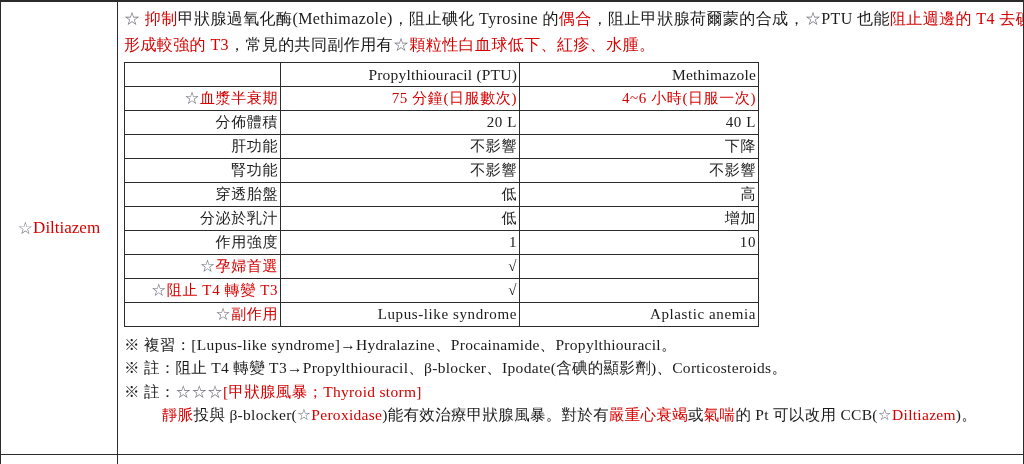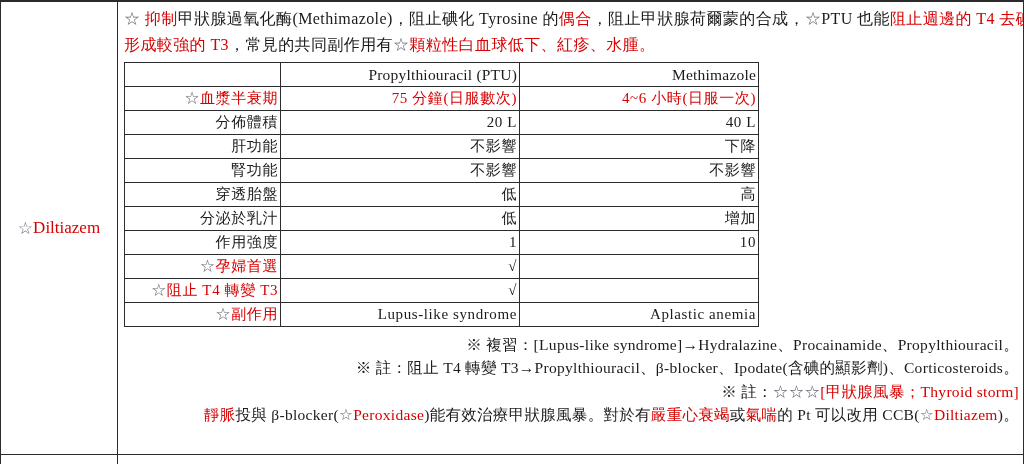--- a/index.html
+++ b/index.html
@@ -46,21 +46,21 @@
   }
   table.cmp th,table.cmp td{
     border:1px solid var(--border);
     height:24px;text-align:right;vertical-align:middle;
     font-weight:normal;font-size:15px;
     padding:0 2px;overflow:hidden;white-space:nowrap;
     letter-spacing:0.6px;
   }
   table.cmp th{font-size:15.5px;letter-spacing:0.2px;}
   col.c1{width:156px;} col.c2{width:239px;} col.c3{width:239px;}
-  .notes{margin-top:6px;text-align:right;}
+  .notes{margin-top:6px;}
   .note-line{
     font-size:15.5px;line-height:23.4px;white-space:nowrap;letter-spacing:0.3px;
   }
   .note-line.indent{padding-left:38px;}
 </style>
 </head>
 <body>
 
 <div class="page">
   <div class="main-row">

